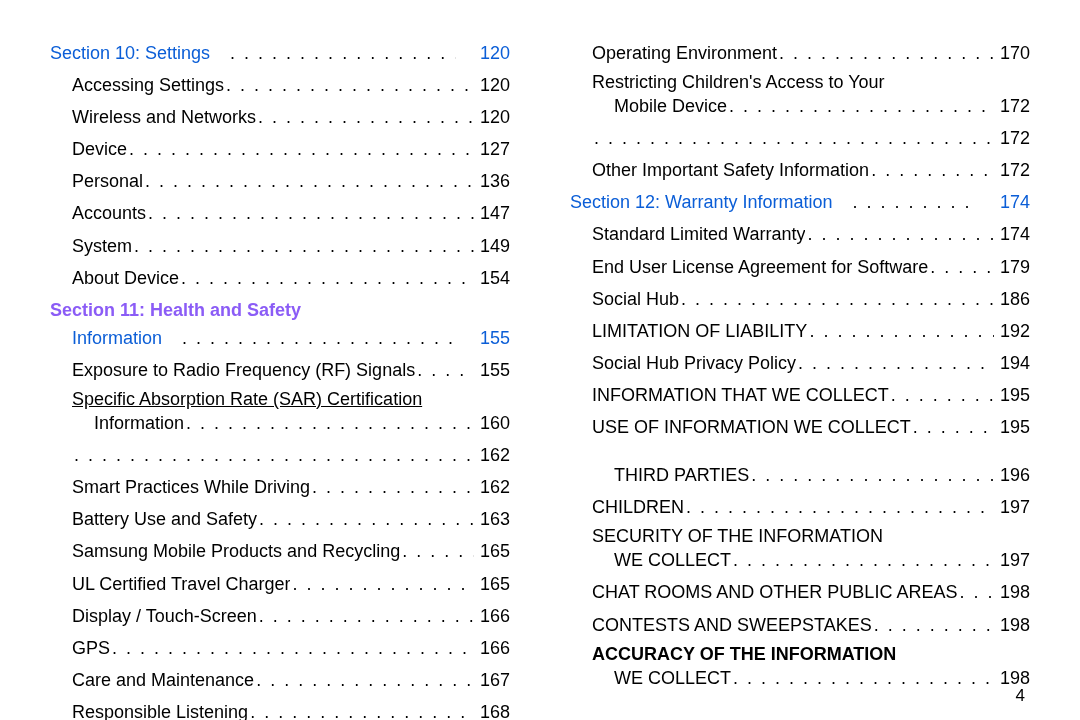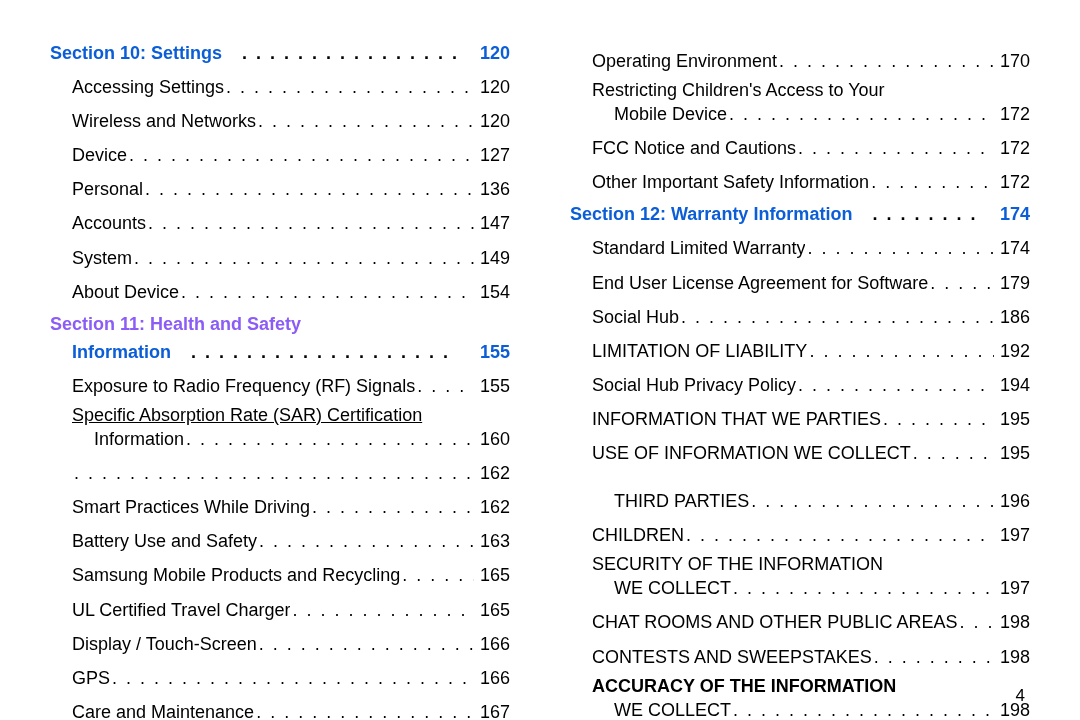--- a/index.html
+++ b/index.html
@@ -22,21 +22,21 @@
     flex: 1;
     min-width: 0;
   }
   .toc-line {
     display: flex;
     align-items: baseline;
     white-space: nowrap;
     margin-bottom: 6px;
     line-height: 1.45;
   }
-  .toc-line.indent1 { padding-left: 22px; margin-top: 8px; }
+  .toc-line.indent1 { padding-left: 22px; }
   .toc-line .label {
     flex-shrink: 0;
     overflow: hidden;
   }
   .toc-line .dots {
     flex: 1;
     overflow: hidden;
     letter-spacing: 2px;
     font-size: 18px;
     color: #000;
@@ -44,21 +44,21 @@
   }
   .toc-line .dots::after {
     content: " . . . . . . . . . . . . . . . . . . . . . . . . . . . . . . . . . . . . . . . . . . . . . . . . . . . . . . . . . . . .";
   }
   .toc-line .pageno {
     flex-shrink: 0;
     padding-left: 4px;
   }
   .section-head {
     color: #0b5ed7;
-    font-weight: bold;
+    font-weight: normal;
     gap: 18px;
   }
   .section-head .dots::after {
     content: " . . . . . . . . . . . . . . . . . . . . . . . . . . . . . . . . . . . . . . . . . . . . . . . . . . . . . . . . . . . .";
   }
   .section-head .pageno { color: #0b5ed7; }
   .wrap-first {
     padding-left: 22px;
     white-space: nowrap;
     margin-bottom: 0;
@@ -189,21 +189,20 @@
         <span class="dots"></span>
         <span class="pageno">170</span>
       </div>
       <div class="wrap-first" style="padding-left: 22px;">Restricting Children's Access to Your</div>
       <div class="toc-line" style="padding-left: 44px;">
         <span class="label">Mobile Device</span>
         <span class="dots"></span>
         <span class="pageno">172</span>
       </div>
       <div class="toc-line indent1">
-        <span class="label">FCC Notice and Cautions</span>
         <span class="dots"></span>
         <span class="pageno">172</span>
       </div>
       <div class="toc-line indent1">
         <span class="label">Other Important Safety Information</span>
         <span class="dots"></span>
         <span class="pageno">172</span>
       </div>
       <div class="toc-line section-head">
         <span class="label">Section 12:  Warranty Information</span>
@@ -229,21 +228,21 @@
         <span class="label">LIMITATION OF LIABILITY</span>
         <span class="dots"></span>
         <span class="pageno">192</span>
       </div>
       <div class="toc-line indent1">
         <span class="label">Social Hub Privacy Policy</span>
         <span class="dots"></span>
         <span class="pageno">194</span>
       </div>
       <div class="toc-line indent1">
-        <span class="label">INFORMATION THAT WE PARTIES</span>
+        <span class="label">INFORMATION THAT WE COLLECT</span>
         <span class="dots"></span>
         <span class="pageno">195</span>
       </div>
       <div class="toc-line indent1">
         <span class="label">USE OF INFORMATION WE COLLECT</span>
         <span class="dots"></span>
         <span class="pageno">195</span>
       </div>
       <div class="toc-line" style="padding-left: 44px; margin-top: 22px;">
         <span class="label">THIRD PARTIES</span>

